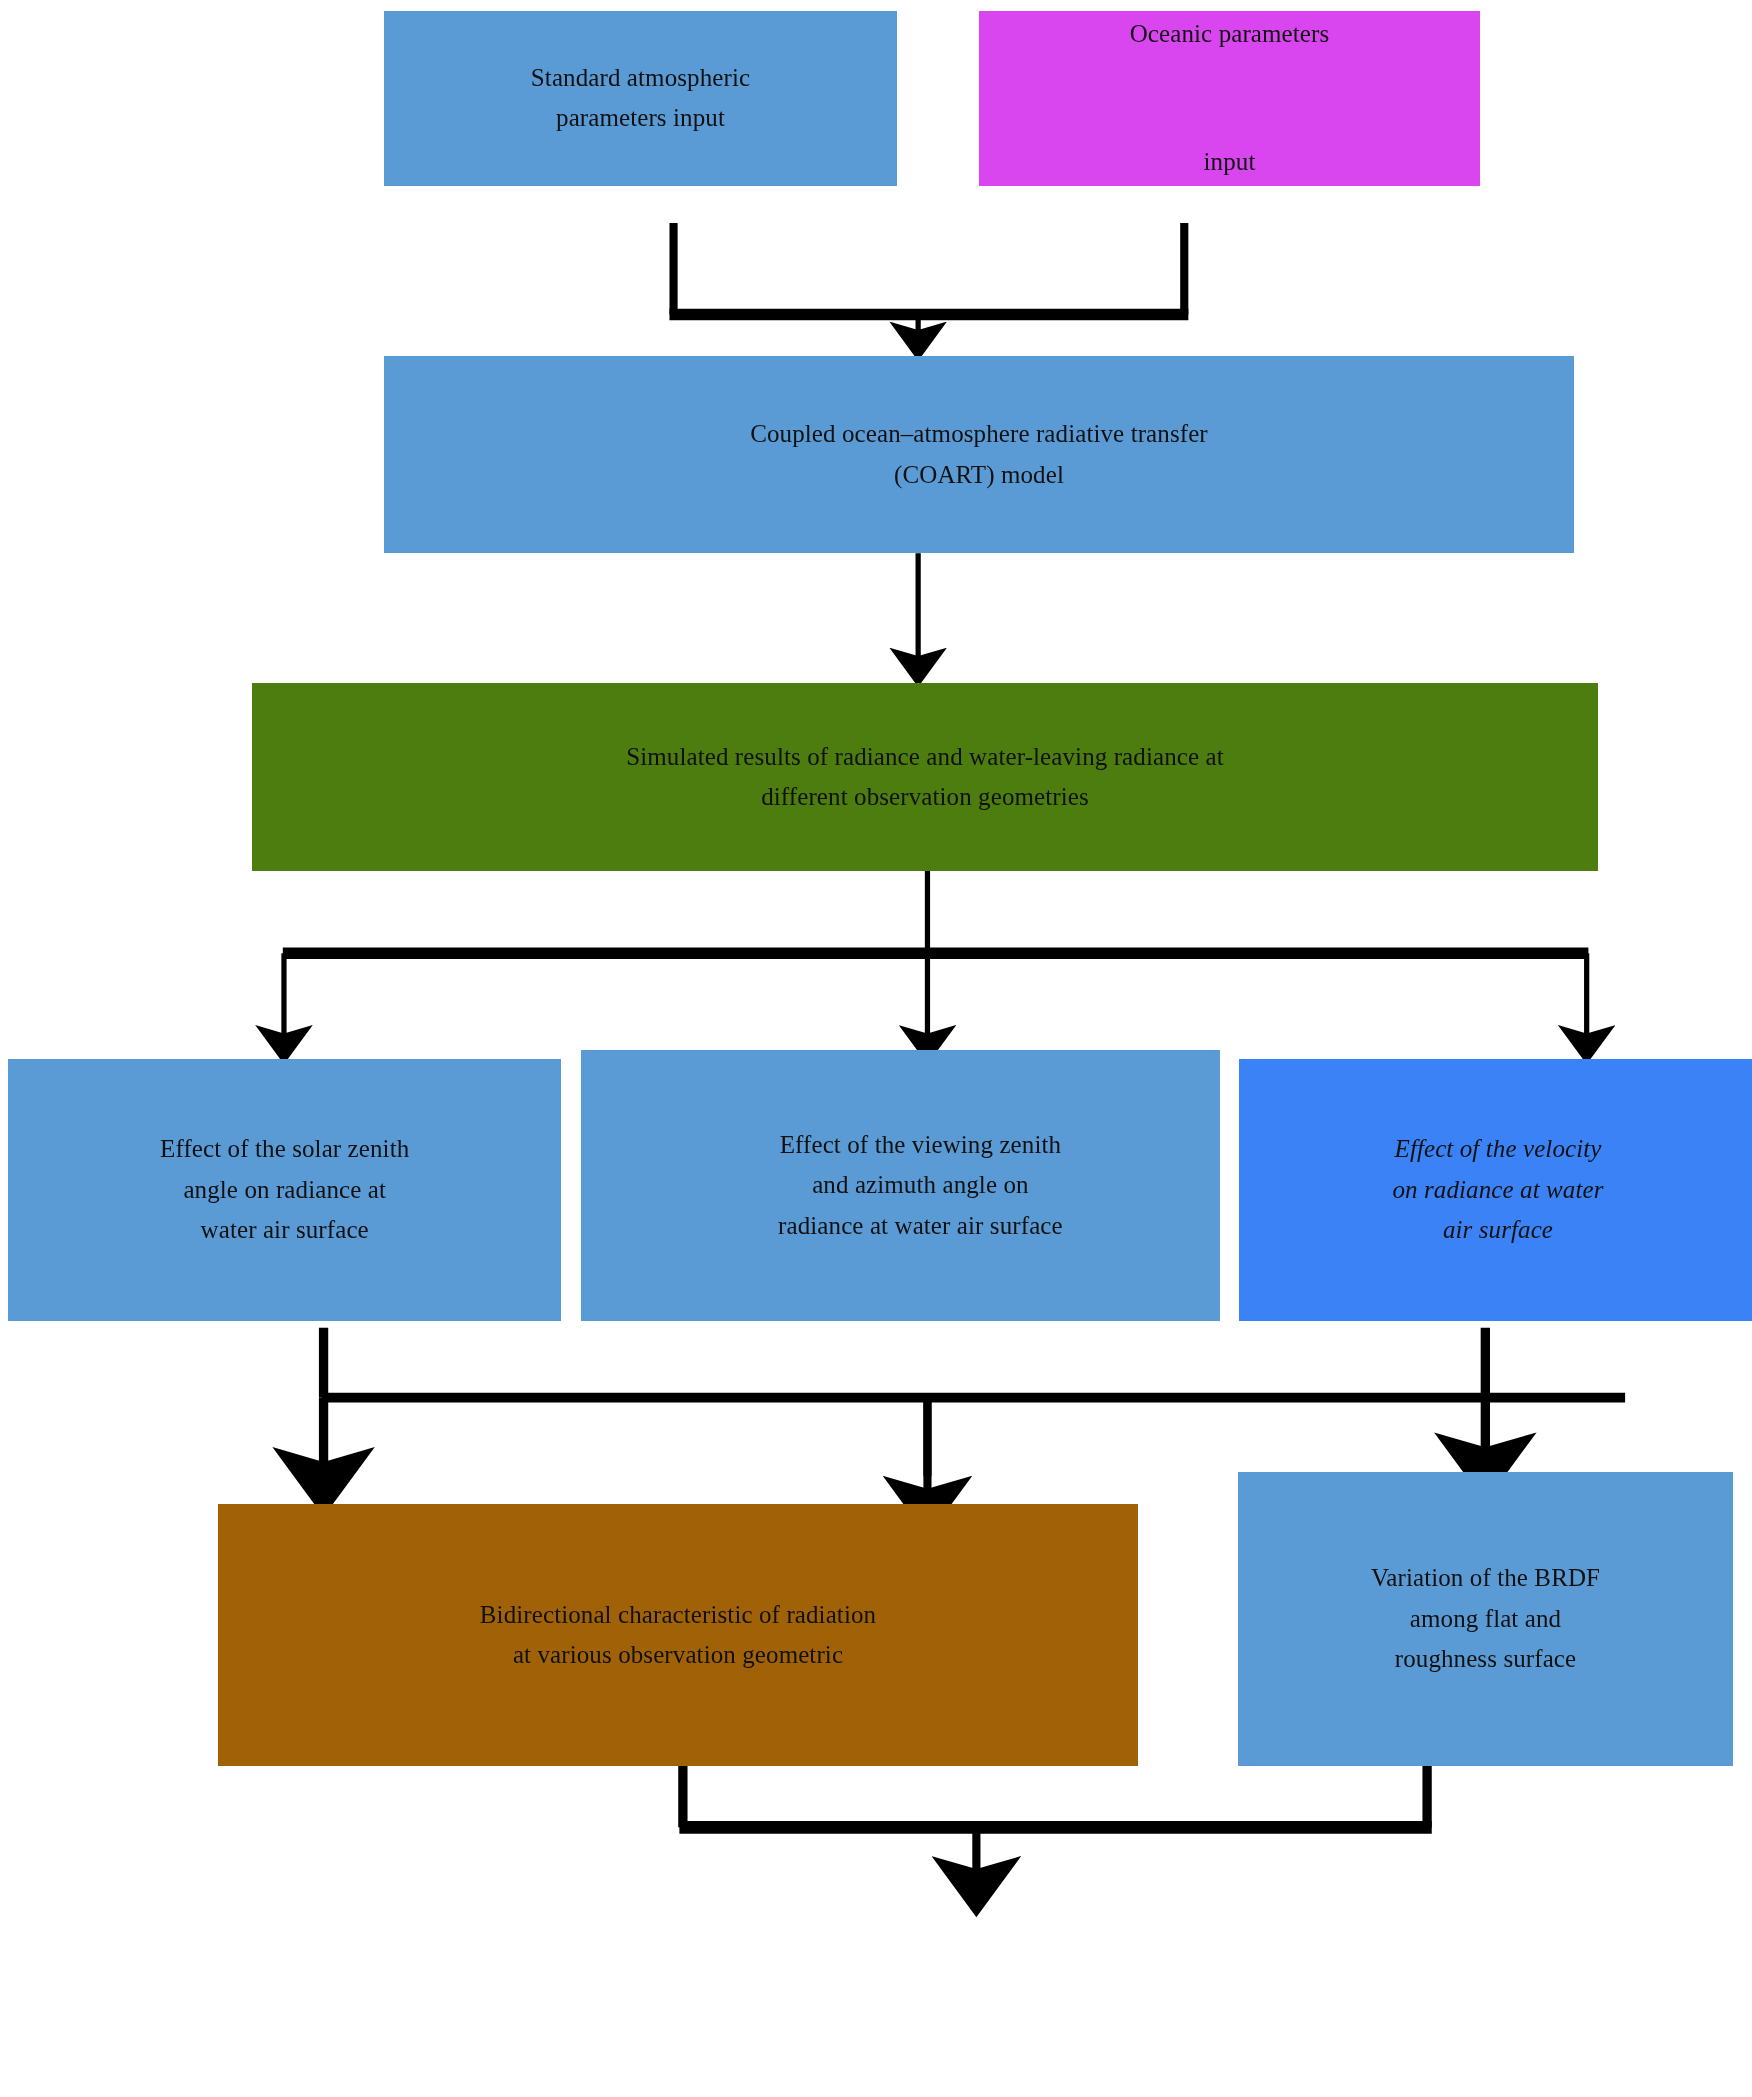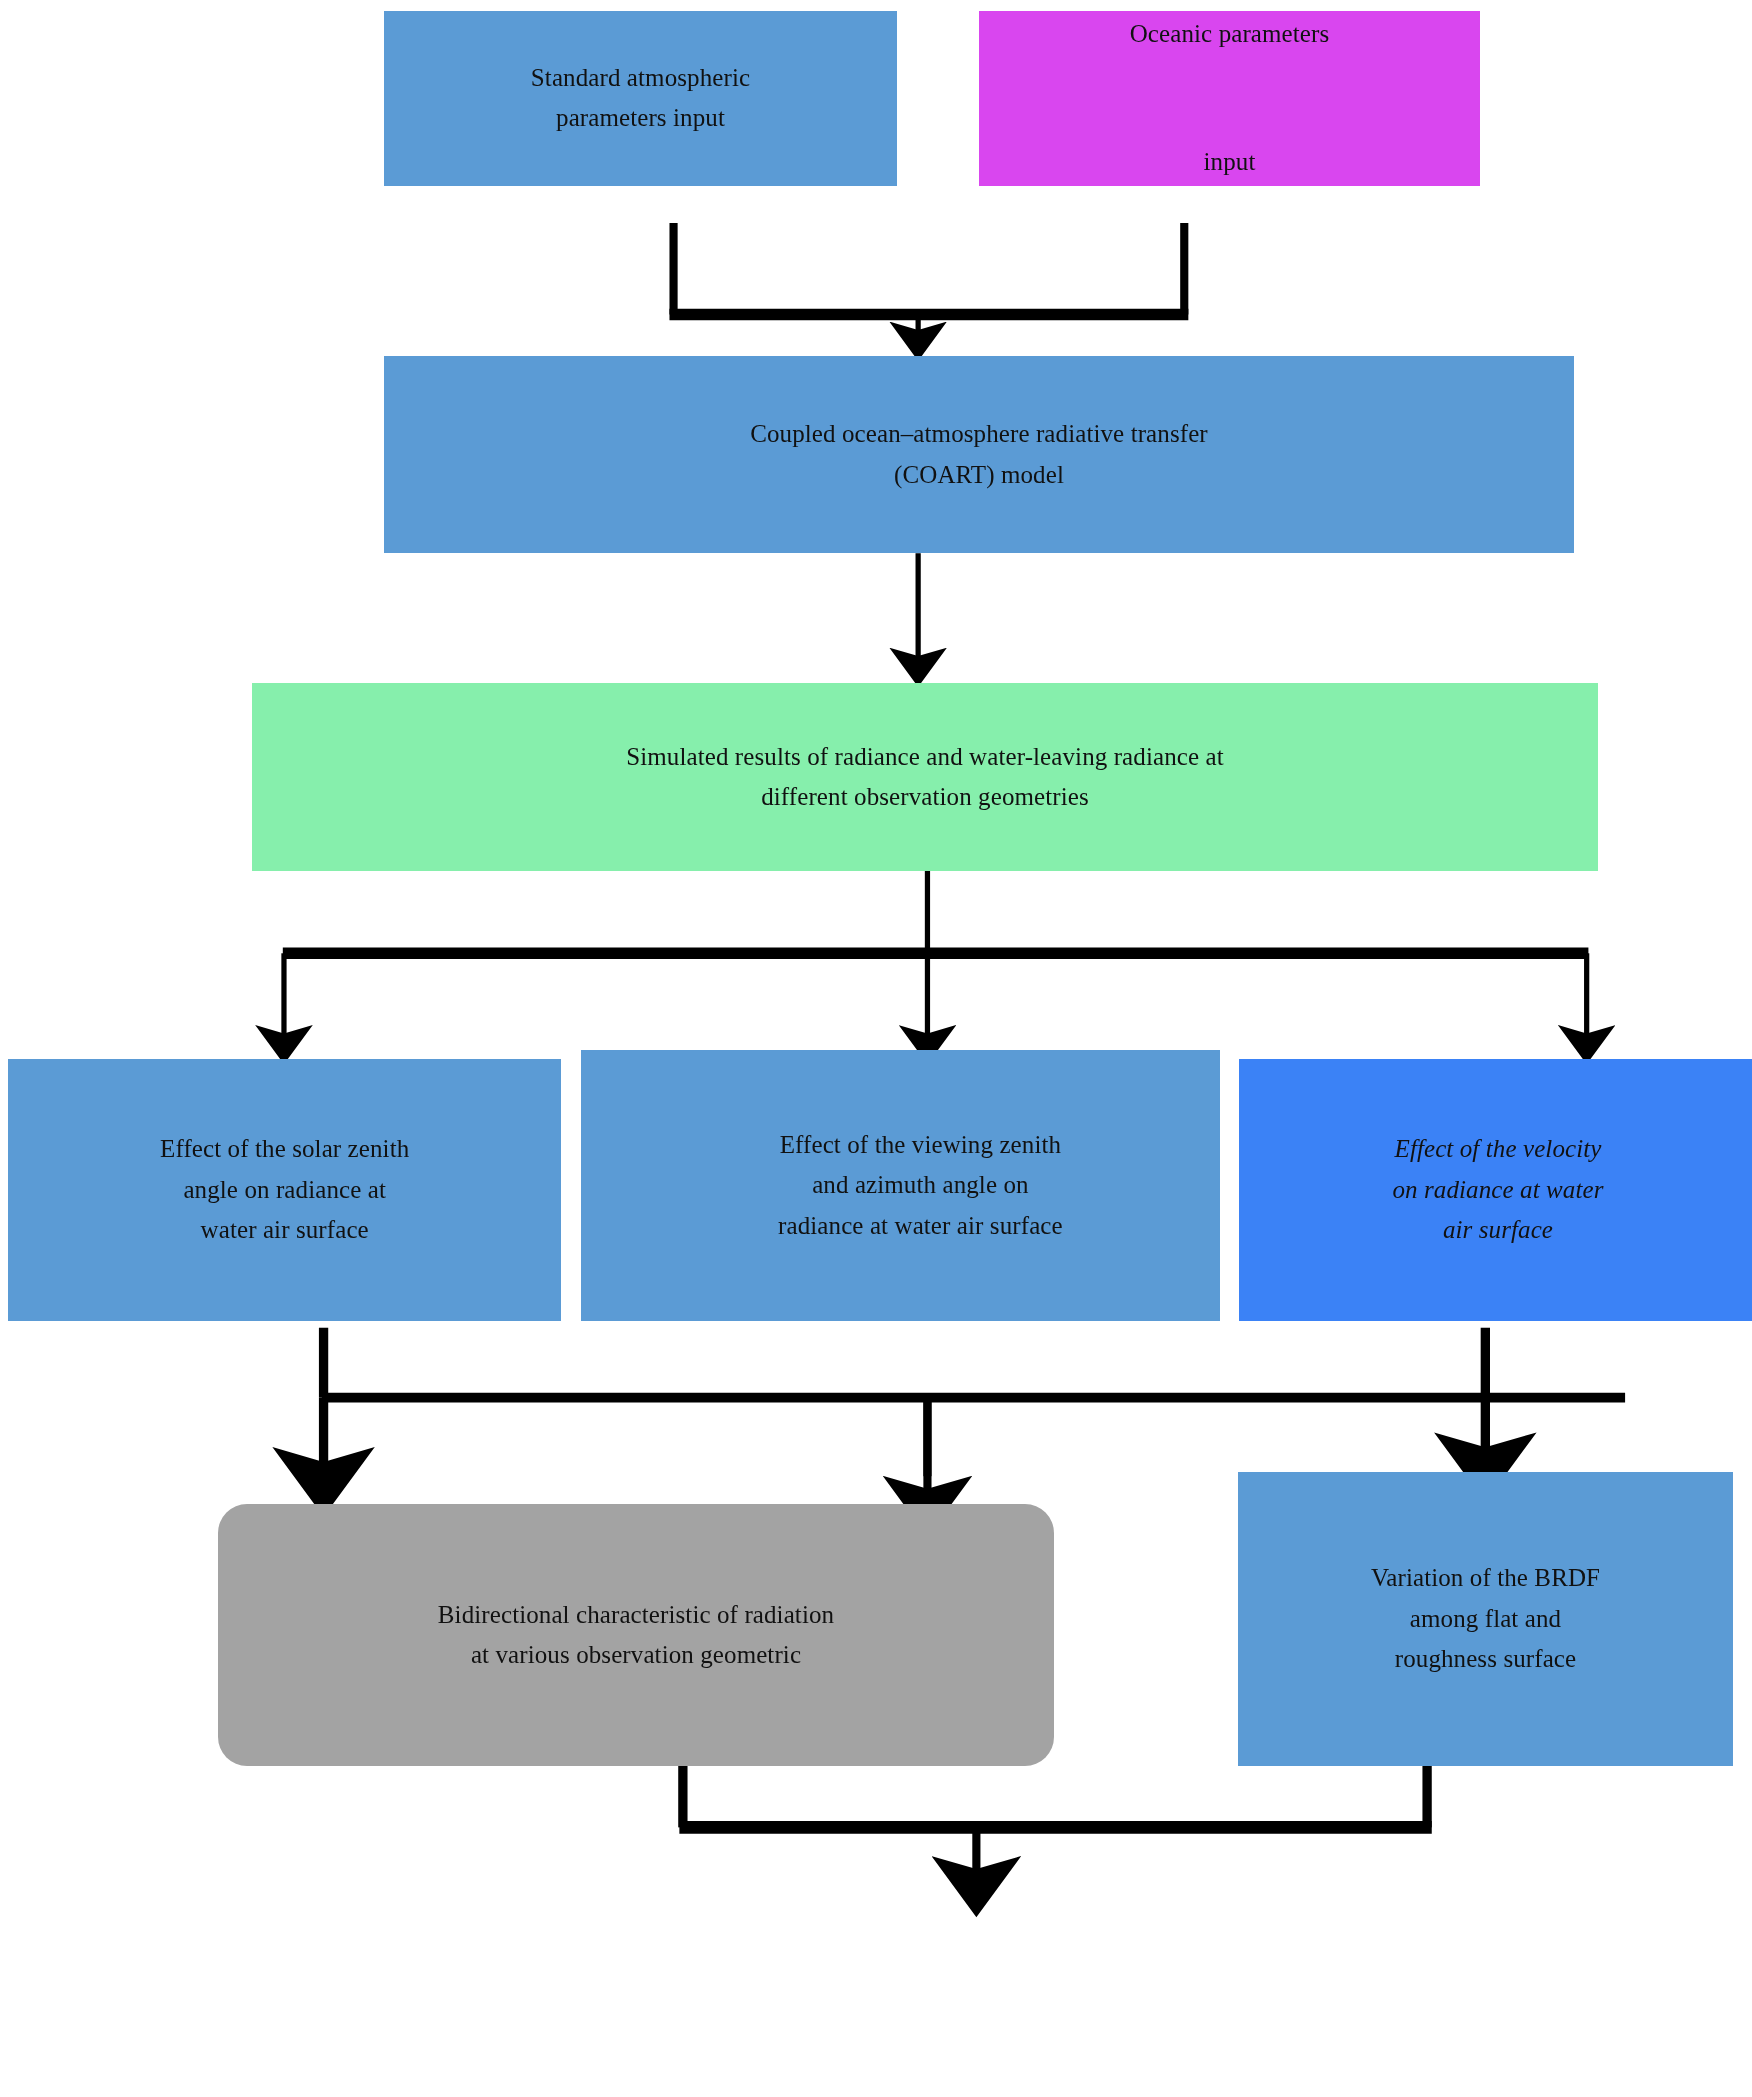--- a/index.html
+++ b/index.html
@@ -104,21 +104,21 @@
   <div class="node" style="left:979px; top:10.5px; width:501px; height:175px; background:#d946ef;justify-content:space-between;">
     <span class="line">Oceanic parameters</span>
     <span class="line">input</span>
   </div>
 
   <div class="node" style="left:384px; top:356px; width:1190px; height:197px; background:#5B9BD5;">
     <span class="line">Coupled ocean–atmosphere radiative transfer</span>
     <span class="line">(COART) model</span>
   </div>
 
-  <div class="node" style="left:252px; top:683px; width:1346px; height:188px; background:#86efac;">
+  <div class="node" style="left:252px; top:683px; width:1346px; height:188px; background:#4d7c0f;">
     <span class="line">Simulated results of radiance and water-leaving radiance at</span>
     <span class="line">different observation geometries</span>
   </div>
 
   <div class="node" style="left:8.2px; top:1059px; width:553px; height:262px; background:#5B9BD5;">
     <span class="line">Effect of the solar zenith</span>
     <span class="line">angle on radiance at</span>
     <span class="line">water air surface</span>
   </div>
 
@@ -127,21 +127,21 @@
     <span class="line">and azimuth angle on</span>
     <span class="line">radiance at water air surface</span>
   </div>
 
   <div class="node" style="left:1239px; top:1059px; width:518px; height:262px; background:#3b82f6;font-style:italic;">
     <span class="line">Effect of the velocity</span>
     <span class="line">on radiance at water</span>
     <span class="line">air surface</span>
   </div>
 
-  <div class="node" style="left:218px; top:1504px; width:836px; height:262px; background:#a3a3a3;border-radius:29px;">
+  <div class="node" style="left:218px; top:1504px; width:920px; height:262px; background:#a16207;">
     <span class="line">Bidirectional characteristic of radiation</span>
     <span class="line">at various observation geometric</span>
   </div>
 
   <div class="node" style="left:1238px; top:1472px; width:495px; height:294px; background:#5B9BD5;">
     <span class="line">Variation of the BRDF</span>
     <span class="line">among flat and</span>
     <span class="line">roughness surface</span>
   </div>
 

